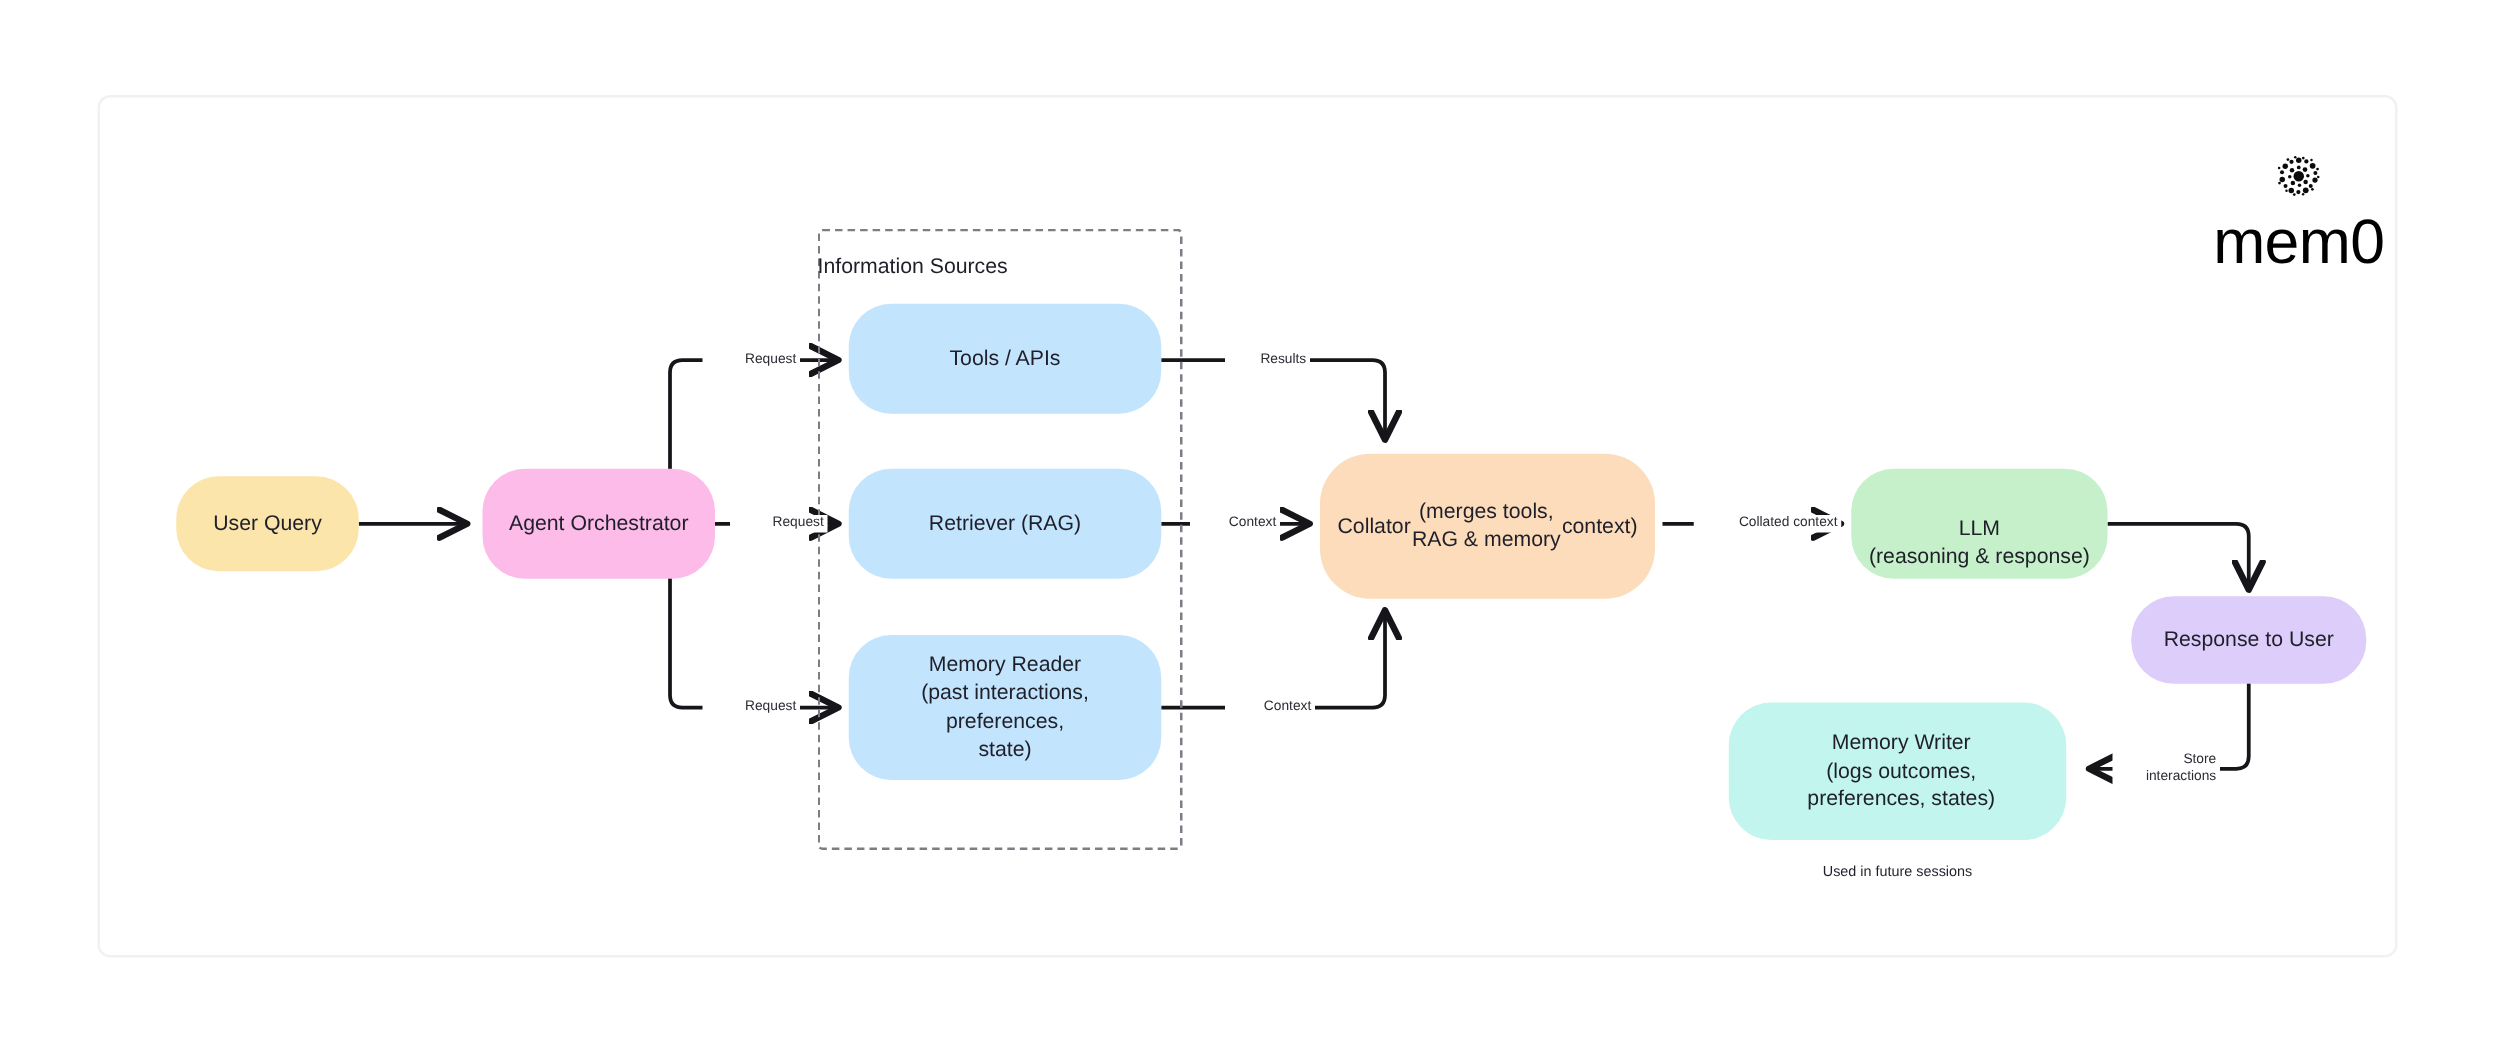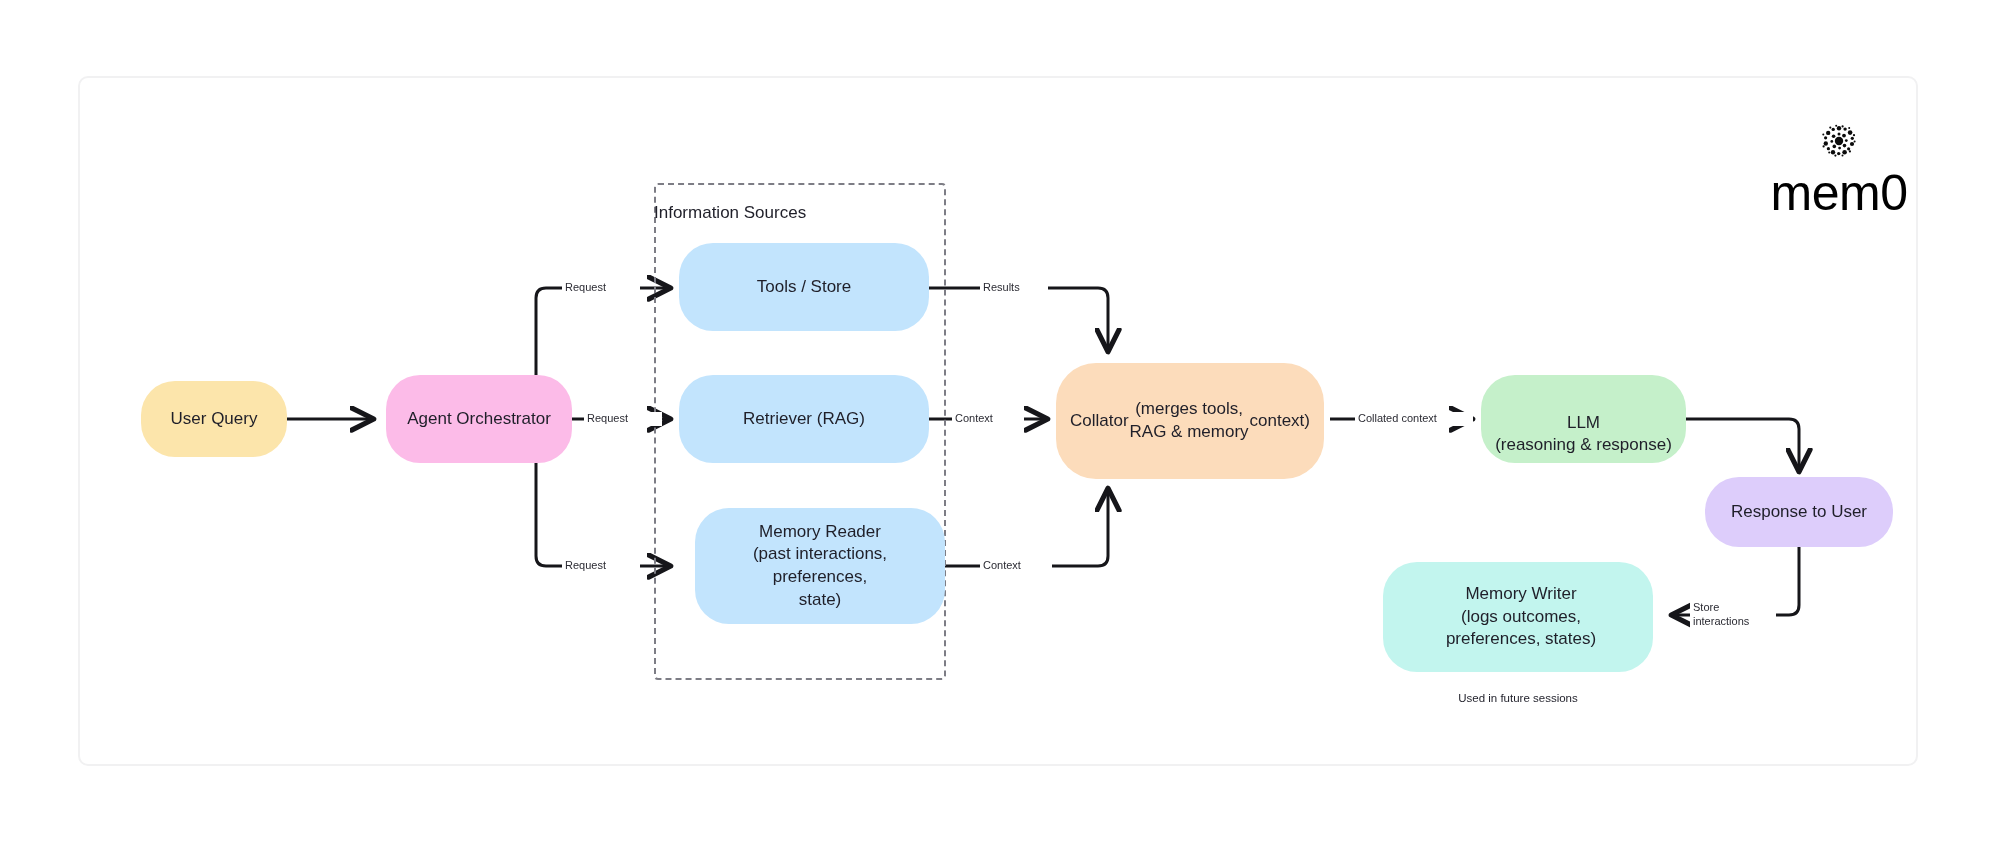--- a/index.html
+++ b/index.html
@@ -60,21 +60,21 @@
     position: absolute;
     font-size: 17px;
     color: #1f1f29;
     text-align: left;
     white-space: nowrap;
   }
   .edge-label {
     position: absolute;
     font-size: 11px;
     color: #2b2b33;
-    text-align: left;
+    text-align: right;
     line-height: 1.25;
     background: #ffffff;
     padding: 0 3px;
     white-space: pre-line;
     font-family: "Liberation Sans", sans-serif;
   }
   .note {
     position: absolute;
     font-size: 11.5px;
     color: #1f1f29;
@@ -138,28 +138,28 @@
 
   <div class="node" style="left:141px; top:381px; width:146px; height:76px; background:#fce5ab;">
     <span>User Query</span>
   </div>
 
   <div class="node" style="left:386px; top:375px; width:186px; height:88px; background:#fcbbe8;">
     <span>Agent Orchestrator</span>
   </div>
 
   <div class="node" style="left:679px; top:243px; width:250px; height:88px; background:#c2e4fd;">
-    <span>Tools / Store</span>
+    <span>Tools / APIs</span>
   </div>
 
   <div class="node" style="left:679px; top:375px; width:250px; height:88px; background:#c2e4fd;">
     <span>Retriever (RAG)</span>
   </div>
 
-  <div class="node" style="left:679px; top:508px; width:250px; height:116px; background:#c2e4fd; flex-direction:column; border-radius:34px;margin-left:16px;">
+  <div class="node" style="left:679px; top:508px; width:250px; height:116px; background:#c2e4fd; flex-direction:column; border-radius:34px;">
     <span>Memory Reader</span>
     <span>(past interactions, preferences,</span>
     <span>state)</span>
   </div>
 
   <div class="node" style="left:1056px; top:363px; width:268px; height:116px; background:#fcdcbb; flex-direction:row; border-radius:40px;">
     <span>Collator</span>
     <span>(merges tools, RAG &amp; memory</span>
     <span>context)</span>
   </div>

